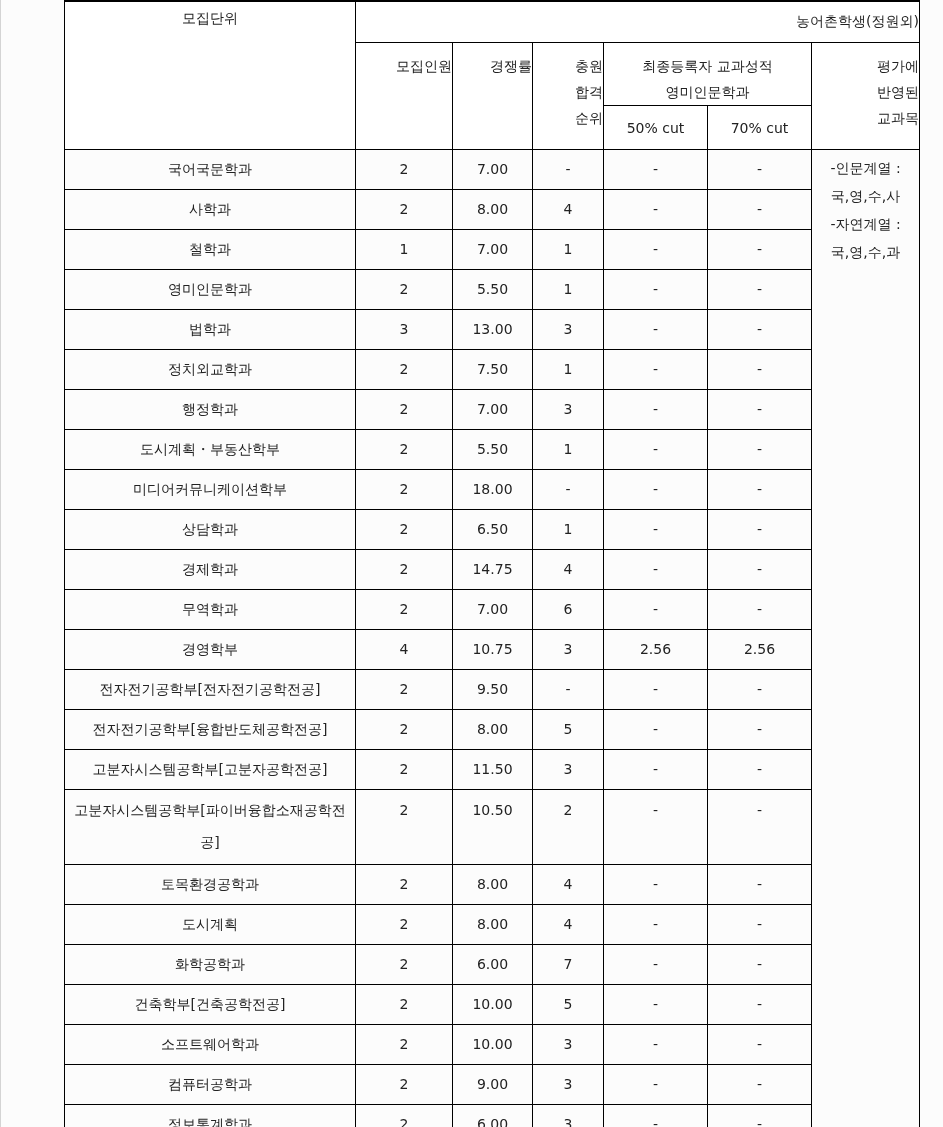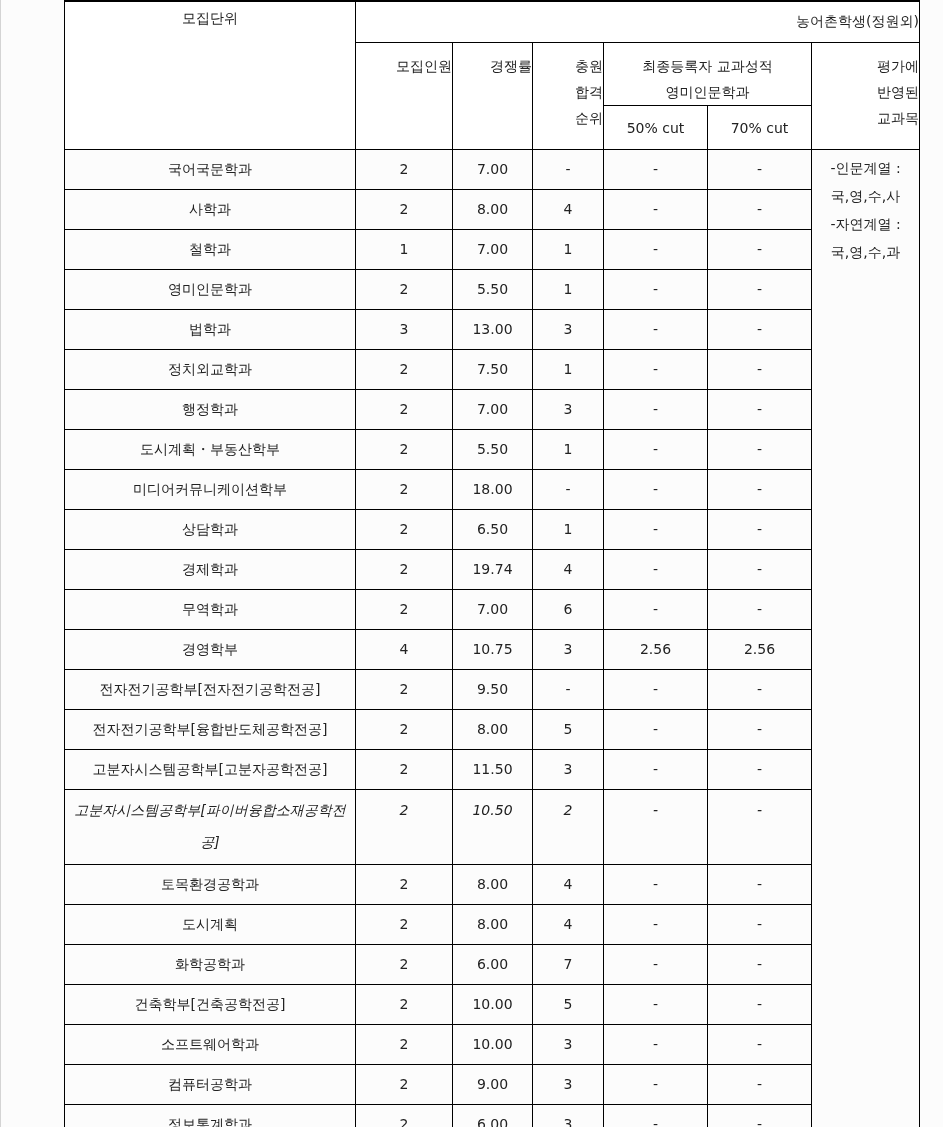--- a/index.html
+++ b/index.html
@@ -57,21 +57,21 @@
     line-height: 39px;
   }
   td.num.wrap { line-height: 36px; padding-top: 2px !important; }
   td.subjects {
     text-align: center;
     line-height: 28px;
     padding-top: 4px !important;
     background: #fcfcfc;
   }
   tr.data td { height: 39px; }
-  tr.data.tall td { height: 68px; font-style: italic; }
+  tr.data.tall td { height: 68px; }
 </style>
 </head>
 <body>
 
 <div class="page">
   <table class="admit">
     <colgroup>
       <col style="width:291px">
       <col style="width:97px">
       <col style="width:80px">
@@ -191,21 +191,21 @@
           <td class="name">상담학과</td>
           <td class="num">2</td>
           <td class="num">6.50</td>
           <td class="num">1</td>
           <td class="num">-</td>
           <td class="num">-</td>
         </tr>
         <tr class="data">
           <td class="name">경제학과</td>
           <td class="num">2</td>
-          <td class="num">19.74</td>
+          <td class="num">14.75</td>
           <td class="num">4</td>
           <td class="num">-</td>
           <td class="num">-</td>
         </tr>
         <tr class="data">
           <td class="name">무역학과</td>
           <td class="num">2</td>
           <td class="num">7.00</td>
           <td class="num">6</td>
           <td class="num">-</td>

